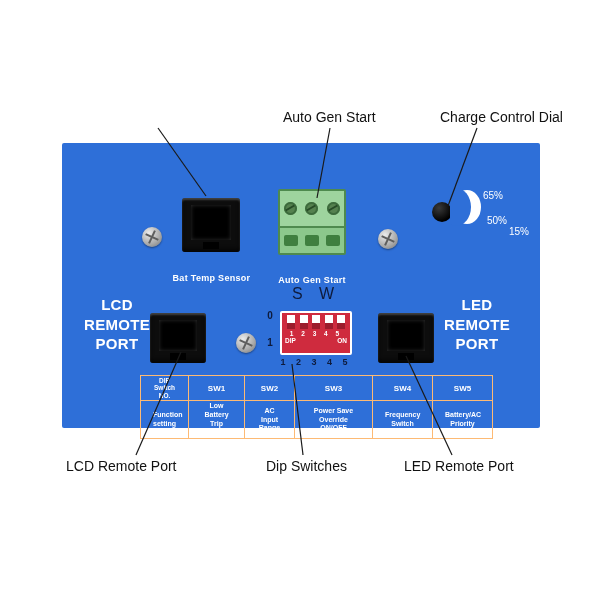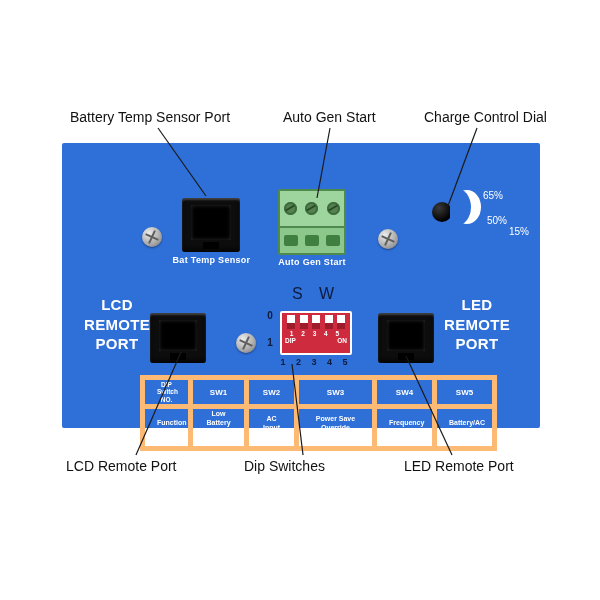--- a/index.html
+++ b/index.html
@@ -28,21 +28,21 @@
     background:radial-gradient(circle at 35% 30%, #ececec, #a8a8a8 60%, #6f6f6f 100%);
     box-shadow:0 1px 2px rgba(0,0,0,.4);}
   .screw::before,.screw::after{content:"";position:absolute;left:50%;top:50%;background:#5e5e5e;}
   .screw::before{width:14px;height:2px;transform:translate(-50%,-50%) rotate(25deg);}
   .screw::after{width:2px;height:14px;transform:translate(-50%,-50%) rotate(25deg);}
   
   .rj45{position:absolute;background:#0d0d0d;border-radius:3px;
     box-shadow:inset 0 2px 2px rgba(255,255,255,.22), inset 0 -3px 4px rgba(0,0,0,.7);}
   .rj45::before{content:"";position:absolute;left:9px;right:9px;top:7px;bottom:12px;background:#000;box-shadow:inset 0 0 4px #2e2e2e;}
   .rj45::after{content:"";position:absolute;left:50%;bottom:3px;transform:translateX(-50%);width:16px;height:7px;background:#000;}
-  .port-label{position:absolute;color:#fff;font-weight:bold;font-size:9px;text-align:center;letter-spacing:.3px;}
+  .port-label{position:absolute;color:#fff;font-weight:bold;font-size:9px;text-align:center;letter-spacing:.3px;margin-top:18px;}
   .port-label-3{position:absolute;color:#fff;font-weight:bold;font-size:15px;line-height:1.3;text-align:center;letter-spacing:.3px;}
   
   .terminal{position:absolute;left:216px;top:46px;width:68px;height:66px;background:var(--green);
     border:2px solid #4e8a4e;border-radius:2px;box-sizing:border-box;display:flex;flex-direction:column;z-index:2;}
   .t-top{flex:1.4;display:flex;align-items:center;justify-content:space-around;background:#9ed49e;border-bottom:2px solid #4e8a4e;}
   .t-screw{width:13px;height:13px;border-radius:50%;background:#55814f;box-shadow:inset 0 0 0 2px #3c6b3c;position:relative;}
   .t-screw::after{content:"";position:absolute;left:1px;top:5px;width:10px;height:2px;background:#274b27;transform:rotate(-30deg);}
   .t-bottom{flex:1;display:flex;align-items:center;justify-content:space-around;}
   .t-slot{width:14px;height:11px;background:#3f7f3f;border-radius:2px;}
   
@@ -62,42 +62,41 @@
     border:2px solid #fff;border-radius:2px;box-sizing:border-box;display:flex;flex-direction:column;align-items:center;z-index:2;}
   .dip-switch-row{display:flex;justify-content:space-between;width:58px;margin-top:2px;}
   .dip-sw{width:8px;height:14px;background:#9c1c2c;}
   .dip-sw .nub{width:8px;height:8px;background:#fff;}
   .dip-inner-numbers{color:#fff;font-size:6.5px;font-weight:bold;letter-spacing:3px;margin-top:1px;}
   .dip-bottom{display:flex;justify-content:space-between;width:62px;color:#fff;font-size:6.5px;font-weight:bold;}
   .dip-below{position:absolute;left:218px;top:214px;width:72px;text-align:center;color:var(--navy);
     font-weight:bold;font-size:9px;letter-spacing:4px;}
   
   .dip-table{position:absolute;left:78px;top:232px;width:352px;border-collapse:collapse;table-layout:fixed;z-index:2;}
-  .dip-table th,.dip-table td{border:5px solid #fdba74;color:#fff;text-align:center;vertical-align:middle;padding:1px 12px;}
+  .dip-table th,.dip-table td{border:1px solid #fdba74;color:#fff;text-align:center;vertical-align:middle;padding:1px 12px;}
   .dip-table th{font-size:8px;font-weight:bold;height:14px;}
   .dip-table th.small{font-size:6.5px;line-height:1.15;}
   .dip-table td{font-size:7px;font-weight:bold;height:26px;line-height:1.25;}
 </style>
 </head>
 <body>
 
 <div class="stage">
 
   <svg class="lines" viewBox="0 0 600 600">
     <line x1="158" y1="128" x2="206" y2="196" stroke="#1a1a1a" stroke-width="1.2"></line>
     <line x1="330" y1="128" x2="317" y2="198" stroke="#1a1a1a" stroke-width="1.2"></line>
     <line x1="477" y1="128" x2="448" y2="206" stroke="#1a1a1a" stroke-width="1.2"></line>
     <line x1="136" y1="455" x2="181" y2="352" stroke="#1a1a1a" stroke-width="1.2"></line>
     <line x1="303" y1="455" x2="292" y2="364" stroke="#1a1a1a" stroke-width="1.2"></line>
     <line x1="452" y1="455" x2="406" y2="356" stroke="#1a1a1a" stroke-width="1.2"></line>
   </svg>
 
-  <div class="callout" style="left:70px;top:109px">Battery Temp Sensor Port</div>
   <div class="callout" style="left:283px;top:109px">Auto Gen Start</div>
-  <div class="callout" style="left:424px;top:109px">Charge Control Dial</div>
+  <div class="callout" style="left:440px;top:109px">Charge Control Dial</div>
 
   <div class="panel">
 
     <div class="screw" style="left:80px;top:84px"></div>
     <div class="screw" style="left:316px;top:86px"></div>
     <div class="screw" style="left:174px;top:190px"></div>
 
     <div class="rj45" style="left:120px;top:55px;width:58px;height:54px"></div>
     <div class="port-label" style="left:92px;top:112px;width:115px">Bat Temp Sensor</div>
 
@@ -192,16 +191,16 @@
 Switch</td>
         <td class="preline">Battery/AC
 Priority</td>
       </tr>
     </tbody>
       </table>
 
   </div>
 
   <div class="callout" style="left:66px;top:458px">LCD Remote Port</div>
-  <div class="callout" style="left:244px;top:458px">Dip Switches</div>
+  <div class="callout" style="left:266px;top:458px">Dip Switches</div>
   <div class="callout" style="left:404px;top:458px">LED Remote Port</div>
 
 </div>
 
 </body></html>

